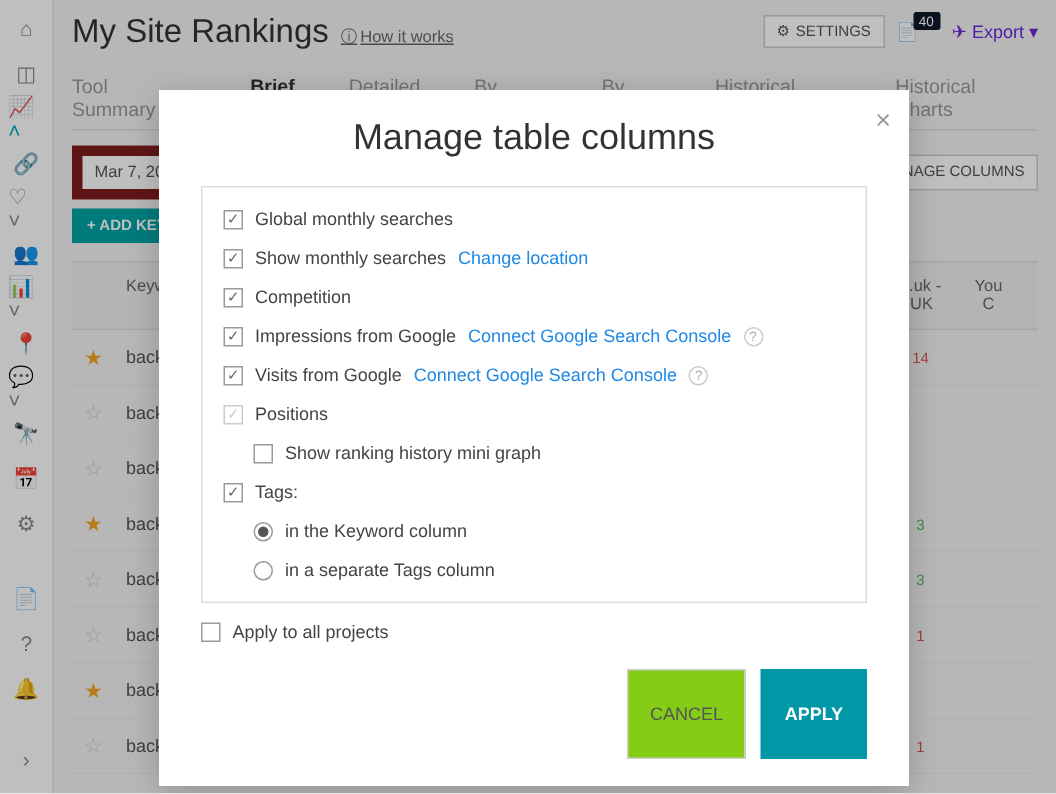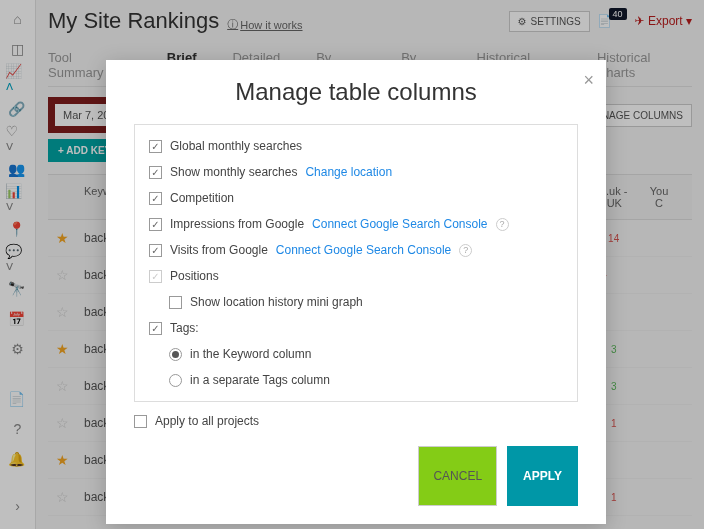--- a/index.html
+++ b/index.html
@@ -10,21 +10,21 @@
 .sidebar-icon.active { color: #00a5c3; }
 .sidebar-chevron { position: absolute; bottom: 8px; }
 
 .main { position: absolute; left: 36px; top: 0; right: 0; bottom: 0; padding: 8px 12px; }
 .header { display: flex; align-items: center; justify-content: space-between; }
 .title-row { display: flex; align-items: baseline; gap: 8px; }
 .page-title { font-size: 22px; font-weight: 400; color: #333; }
 .how-it-works { font-size: 11px; color: #666; text-decoration: underline; display: flex; align-items: center; gap: 2px; }
 .header-actions { display: flex; align-items: center; gap: 8px; }
 .btn { border: 1px solid #ccc; background: #fff; padding: 4px 8px; font-size: 10px; color: #555; cursor: pointer; display: flex; align-items: center; gap: 4px; }
-.btn-export { color: #b91c1c; border: none; background: none; font-size: 12px; }
+.btn-export { color: #6d28d9; border: none; background: none; font-size: 12px; }
 .badge { background: #0f172a; color: #fff; font-size: 9px; padding: 1px 4px; border-radius: 2px; position: relative; top: -8px; margin-left: -4px; }
 
 .tabs { display: flex; gap: 36px; margin-top: 10px; border-bottom: 1px solid #e0e0e0; }
 .tab { padding: 6px 0; font-size: 13px; color: #999; cursor: pointer; }
 .tab.active { color: #333; font-weight: bold; }
 
 .toolbar { display: flex; justify-content: space-between; align-items: center; margin-top: 10px; }
 .date-picker { border: 7px solid #7f1d1d; background: #fff; padding: 5px 8px; font-size: 11px; color: #555; }
 .btn-add { background: #00a5a5; color: #fff; border: none; padding: 6px 10px; font-size: 10px; font-weight: bold; }
 .btn-manage { border: 1px solid #ccc; background: #fff; padding: 5px 8px; font-size: 10px; color: #555; display: flex; gap: 4px; }
@@ -254,21 +254,21 @@
         <span>Visits from Google</span> 
         <span class="link">Connect Google Search Console</span> 
         <span class="help-icon">?</span>
       </div>
     <div class="opt-row">
         <span class="checkbox checked disabled"></span>
         <span>Positions</span>
       </div>
     <div class="opt-row opt-sub">
         <span class="checkbox"></span>
-        <span>Show location history mini graph</span>
+        <span>Show ranking history mini graph</span>
       </div>
     <div class="opt-row">
         <span class="checkbox checked"></span>
         <span>Tags:</span>
       </div>
     <div class="opt-row opt-sub">
         <span class="radio selected"></span>
         <span>in the Keyword column</span>
       </div>
     <div class="opt-row opt-sub">

